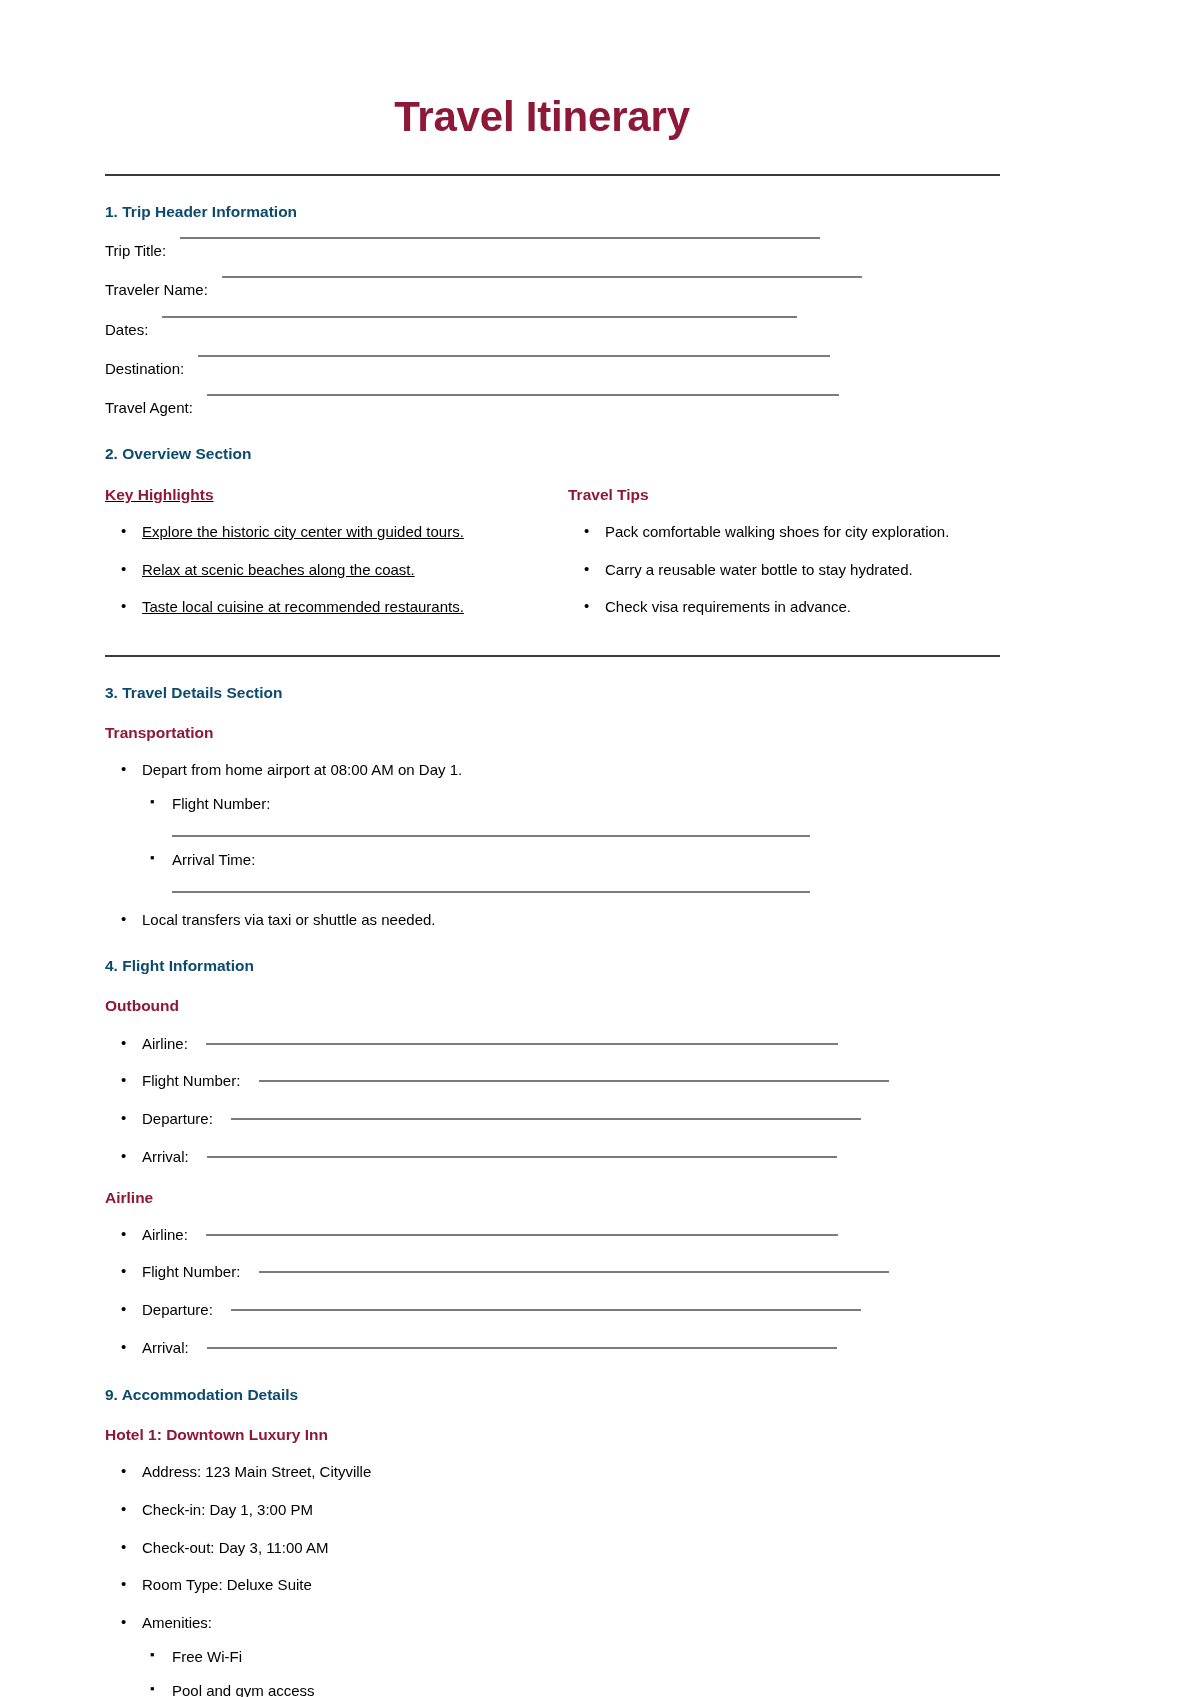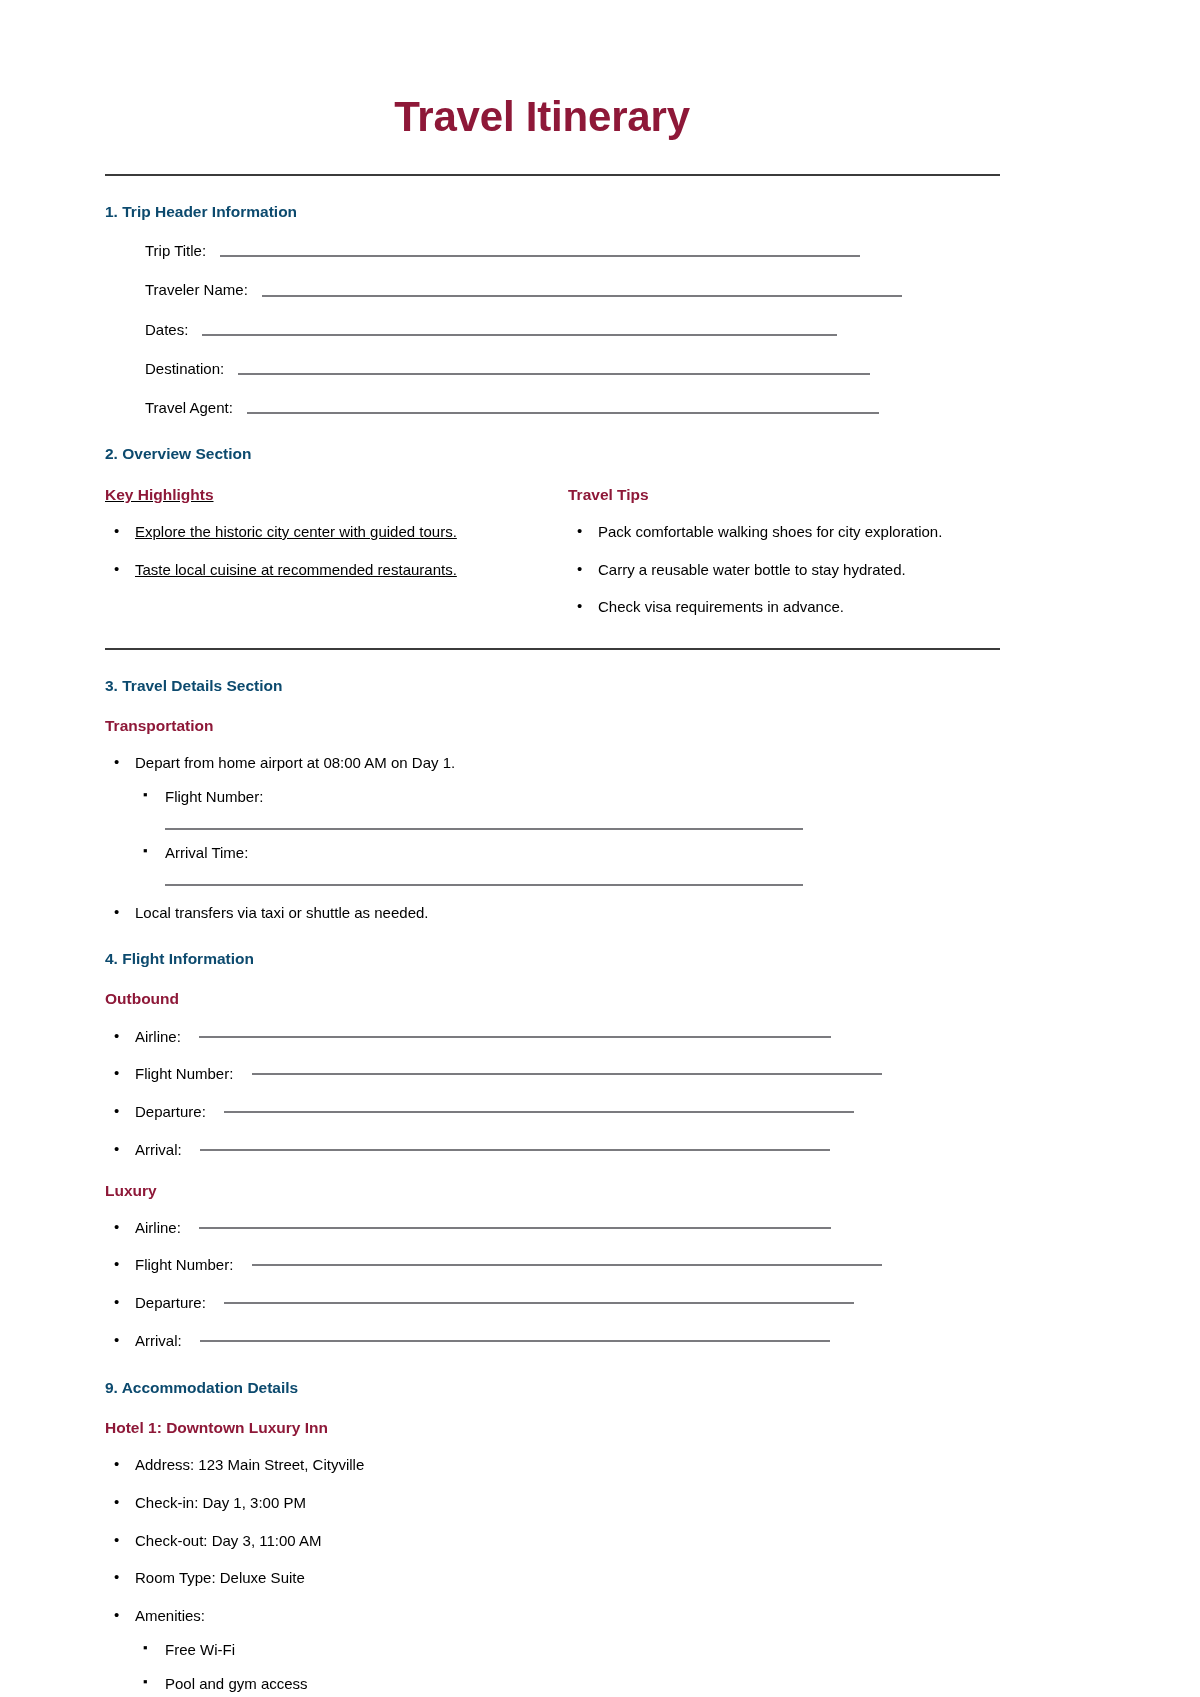--- a/index.html
+++ b/index.html
@@ -58,40 +58,39 @@
     font-size: 15.5px;
     font-weight: bold;
     color: #8e1838;
     margin: 20px 0 0 0;
     line-height: 1.3;
   }
 
   
   .field-row {
     display: flex;
-    align-items: flex-end;
+    align-items: flex-start;
     margin-top: 19px;
     font-size: 15px;
     line-height: 1.35;
-    margin-left: 40px;
   }
   .field-label { white-space: nowrap; }
   .field-line {
     display: inline-block;
     height: 0;
     border-bottom: 2px solid #7b7b7f;
     margin-left: 14px;
     position: relative;
     top: -4px;
   }
 
   
   ul.lv1 {
     list-style: none;
-    margin: 0;
+    margin: 7px;
     padding: 0;
   }
   ul.lv1 > li {
     position: relative;
     padding-left: 30px;
     margin-top: 16px;
     font-size: 15px;
     line-height: 1.45;
   }
   ul.lv1 > li::before {
@@ -187,20 +186,21 @@
     <span class="field-line" style="width:632px"></span>
   </div>
 
   <div class="h-section">2. Overview Section</div>
 
   <div class="two-col">
     <div class="col-left">
       <div class="h-sub">Key Highlights</div>
       <ul class="lv1 list-indent-1">
         <li>Explore the historic city center with guided tours.</li>
+        <li>Relax at scenic beaches along the coast.</li>
         <li>Taste local cuisine at recommended restaurants.</li>
       </ul>
     </div>
     <div class="col-right">
       <div class="h-sub">Travel Tips</div>
       <ul class="lv1 list-indent-1">
         <li>Pack comfortable walking shoes for city exploration.</li>
         <li>Carry a reusable water bottle to stay hydrated.</li>
         <li>Check visa requirements in advance.</li>
       </ul>
@@ -244,21 +244,21 @@
     <li>
       <span>Departure:</span>
       <span class="bullet-line" style="width:630px"></span>
     </li>
     <li>
       <span>Arrival:</span>
       <span class="bullet-line" style="width:630px"></span>
     </li>
   </ul>
 
-  <div class="h-sub">Luxury</div>
+  <div class="h-sub">Airline</div>
 
   <ul class="lv1 list-indent-1">
     <li>
       <span>Airline:</span>
       <span class="bullet-line" style="width:632px"></span>
     </li>
     <li>
       <span>Flight Number:</span>
       <span class="bullet-line" style="width:630px"></span>
     </li>

